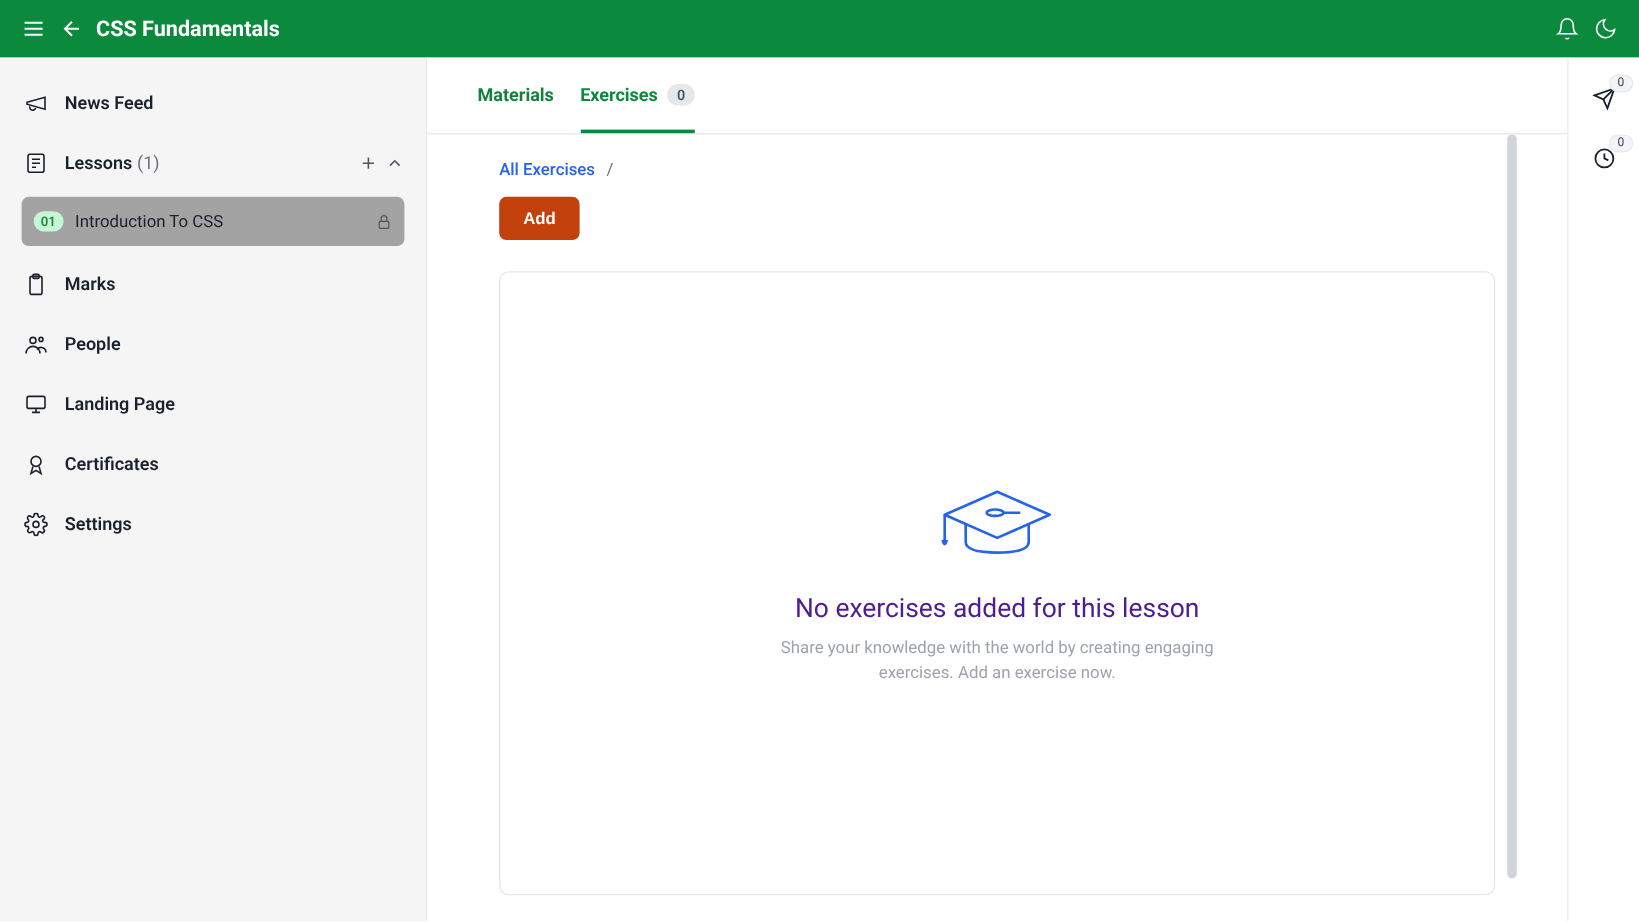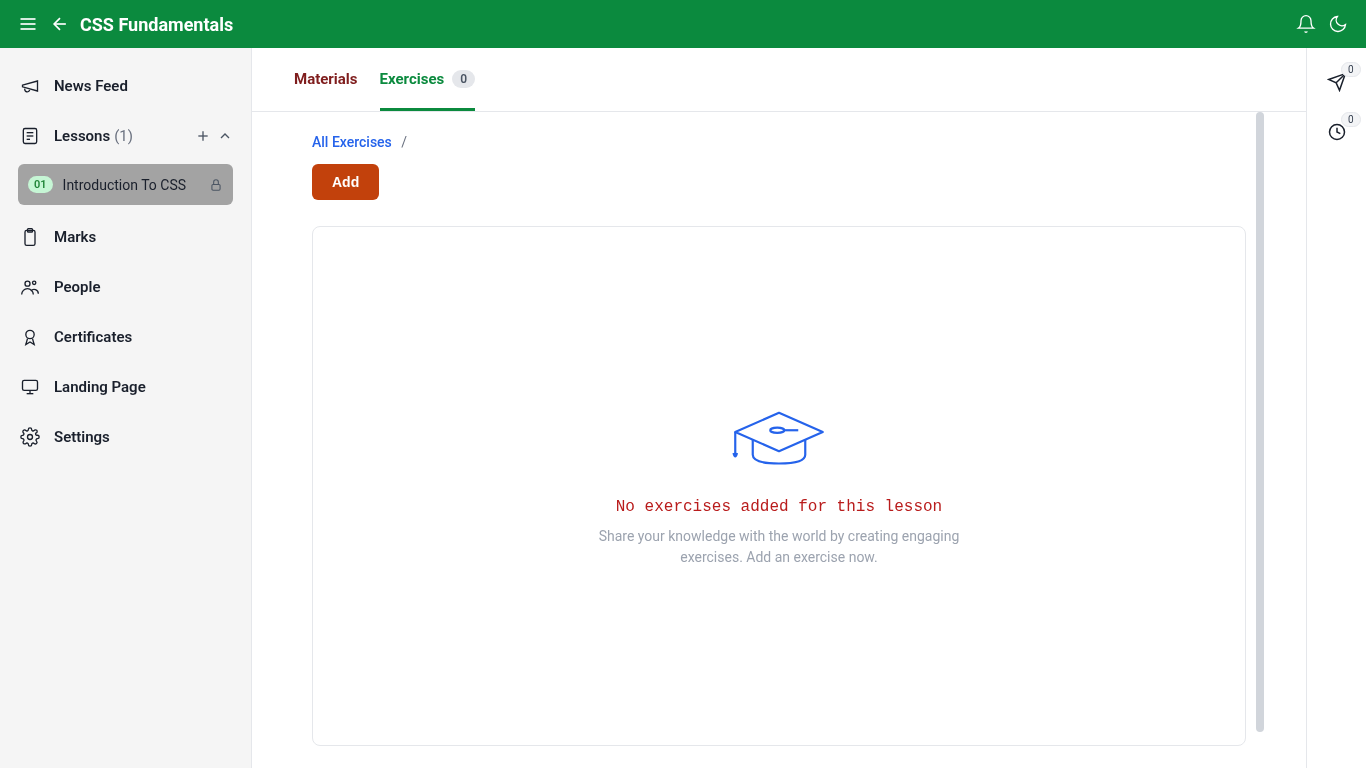--- a/index.html
+++ b/index.html
@@ -9,44 +9,44 @@
 .header { height: 48px; background: #0b8a3e; color: #fff; display: flex; align-items: center; padding: 0 12px; justify-content: space-between; }
 .header .icon-btn { width: 32px; height: 32px; display: flex; align-items: center; justify-content: center; cursor: pointer; border-radius: 4px; }
 .header .title { font-size: 18px; font-weight: 700; margin-left: 4px; }
 .header .spacer { flex: 1; }
 .header svg { stroke: #fff; }
 
 
 .layout { display: flex; height: calc(100% - 48px); }
 
 
-.sidebar { width: 252px; background: #f5f5f5; border-right: 1px solid #e5e7eb; padding: 16px 8px; overflow-y: auto; }
+.sidebar { width: 356px; background: #f5f5f5; border-right: 1px solid #e5e7eb; padding: 16px 8px; overflow-y: auto; }
 .nav-item { display: flex; align-items: center; padding: 12px 10px; cursor: pointer; border-radius: 6px; font-size: 15px; font-weight: 600; color: #1a202c; margin-bottom: 6px; }
 .nav-item .icon { width: 24px; margin-right: 12px; display: flex; align-items: center; justify-content: center; }
 .nav-item .count { color: #6b7280; font-weight: 400; margin-left: 4px; }
 .nav-item .right { margin-left: auto; display: flex; align-items: center; gap: 6px; }
 .lesson-row { display: flex; align-items: center; background: #a3a3a3; border-radius: 6px; padding: 12px 10px; margin: 4px 10px 10px 10px; font-size: 14px; }
 .lesson-num { background: #c6f6d5; color: #22863a; font-size: 11px; font-weight: 600; padding: 2px 6px; border-radius: 10px; margin-right: 10px; }
 .lesson-row .lock { margin-left: auto; }
 
 
 .main { flex: 1; display: flex; flex-direction: column; background: #fff; position: relative; }
 .tabs { display: flex; align-items: center; gap: 22px; padding: 22px 42px 0px; border-bottom: 1px solid #e5e7eb; }
-.tab { font-size: 15px; font-weight: 700; color: #7f1d1d; padding-bottom: 20px; cursor: pointer; display: flex; align-items: center; border-bottom: 3px solid transparent; }
+.tab { font-size: 15px; font-weight: 700; color: #15803d; padding-bottom: 20px; cursor: pointer; display: flex; align-items: center; border-bottom: 3px solid transparent; }
 .tab.active { color: #0b8a3e; border-bottom-color: #0b8a3e; }
 .tab .badge { background: #e5e7eb; color: #4b5563; font-size: 12px; font-weight: 600; border-radius: 999px; padding: 2px 8px; margin-left: 8px; }
 
 .content { padding: 22px 60px 22px 60px; overflow-y: auto; position: relative; height: calc(100% - 64px); }
 .breadcrumb { font-size: 14px; margin-bottom: 14px; }
 .breadcrumb a { color: #2563eb; text-decoration: none; font-weight: 500; }
 .breadcrumb .sep { color: #6b7280; margin: 0 6px; }
 .add-btn { background: #c2410c; color: #fff; font-weight: 700; font-size: 14px; border: none; padding: 10px 20px; border-radius: 6px; cursor: pointer; }
 
 .empty-box { border: 1px solid #e5e7eb; border-radius: 8px; margin-top: 26px; min-height: 520px; display: flex; flex-direction: column; align-items: center; justify-content: center; padding: 40px; }
-.empty-title { font-size: 16px; color: #b91c1c; margin-top: 24px; font-family: Liberation Mono, monospace; }
+.empty-title { font-size: 22px; color: #4c1d95; margin-top: 24px; }
 .empty-sub { font-size: 14px; color: #9ca3af; margin-top: 10px; text-align: center; max-width: 400px; line-height: 1.5; }
 
 
 .scrollbar-fake { position: absolute; right: 42px; top: 0; width: 8px; height: 620px; background: #d1d5db; border-radius: 4px; }
 
 
 .right-rail { width: 60px; border-left: 1px solid #e5e7eb; display: flex; flex-direction: column; align-items: center; padding-top: 24px; gap: 30px; background: #fff; }
 .rail-item { position: relative; cursor: pointer; }
 .rail-badge { position: absolute; top: -10px; right: -14px; background: #f3f4f6; border: 1px solid #e5e7eb; color: #374151; font-size: 10px; border-radius: 999px; padding: 1px 6px; }
 
@@ -154,36 +154,36 @@
             <circle cx="17" cy="7" r="2"></circle>
             <path d="M22 20a5 5 0 0 0-9-3"></path>
           </svg>
       </span>
       <span>People</span>
     </div>
 
     <div class="nav-item">
       <span class="icon">
         <svg width="20" height="20" viewBox="0 0 24 24" fill="none" stroke="#1a202c" stroke-width="1.6">
-            <circle cx="12" cy="9" r="5"></circle>
-            <path d="M9 14l-2 7 5-3 5 3-2-7"></path>
-          </svg>
-      </span>
-      <span>Certificates</span>
-    </div>
-
-    <div class="nav-item">
-      <span class="icon">
-        <svg width="20" height="20" viewBox="0 0 24 24" fill="none" stroke="#1a202c" stroke-width="1.6">
             <rect x="3" y="4" width="18" height="12" rx="2"></rect>
             <line x1="8" y1="20" x2="16" y2="20"></line>
             <line x1="12" y1="16" x2="12" y2="20"></line>
           </svg>
       </span>
       <span>Landing Page</span>
+    </div>
+
+    <div class="nav-item">
+      <span class="icon">
+        <svg width="20" height="20" viewBox="0 0 24 24" fill="none" stroke="#1a202c" stroke-width="1.6">
+            <circle cx="12" cy="9" r="5"></circle>
+            <path d="M9 14l-2 7 5-3 5 3-2-7"></path>
+          </svg>
+      </span>
+      <span>Certificates</span>
     </div>
 
     <div class="nav-item">
       <span class="icon">
         <svg width="20" height="20" viewBox="0 0 24 24" fill="none" stroke="#1a202c" stroke-width="1.6">
             <circle cx="12" cy="12" r="3"></circle>
             <path d="M19.4 15a1.7 1.7 0 0 0 .34 1.87l.06.06a2 2 0 1 1-2.83 2.83l-.06-.06a1.7 1.7 0 0 0-1.87-.34 1.7 1.7 0 0 0-1 1.56V21a2 2 0 1 1-4 0v-.09a1.7 1.7 0 0 0-1-1.56 1.7 1.7 0 0 0-1.87.34l-.06.06a2 2 0 1 1-2.83-2.83l.06-.06A1.7 1.7 0 0 0 4.6 15a1.7 1.7 0 0 0-1.56-1H3a2 2 0 1 1 0-4h.09A1.7 1.7 0 0 0 4.6 9a1.7 1.7 0 0 0-.34-1.87l-.06-.06A2 2 0 1 1 7 4.24l.06.06A1.7 1.7 0 0 0 9 4.6a1.7 1.7 0 0 0 1-1.56V3a2 2 0 1 1 4 0v.09a1.7 1.7 0 0 0 1 1.56 1.7 1.7 0 0 0 1.87-.34l.06-.06A2 2 0 1 1 19.76 7l-.6.06a1.7 1.7 0 0 0-.34 1.87 1.7 1.7 0 0 0 1.56 1H21a2 2 0 1 1 0 4h-.09a1.7 1.7 0 0 0-1.56 1z"></path>
           </svg>
       </span>
       <span>Settings</span>

